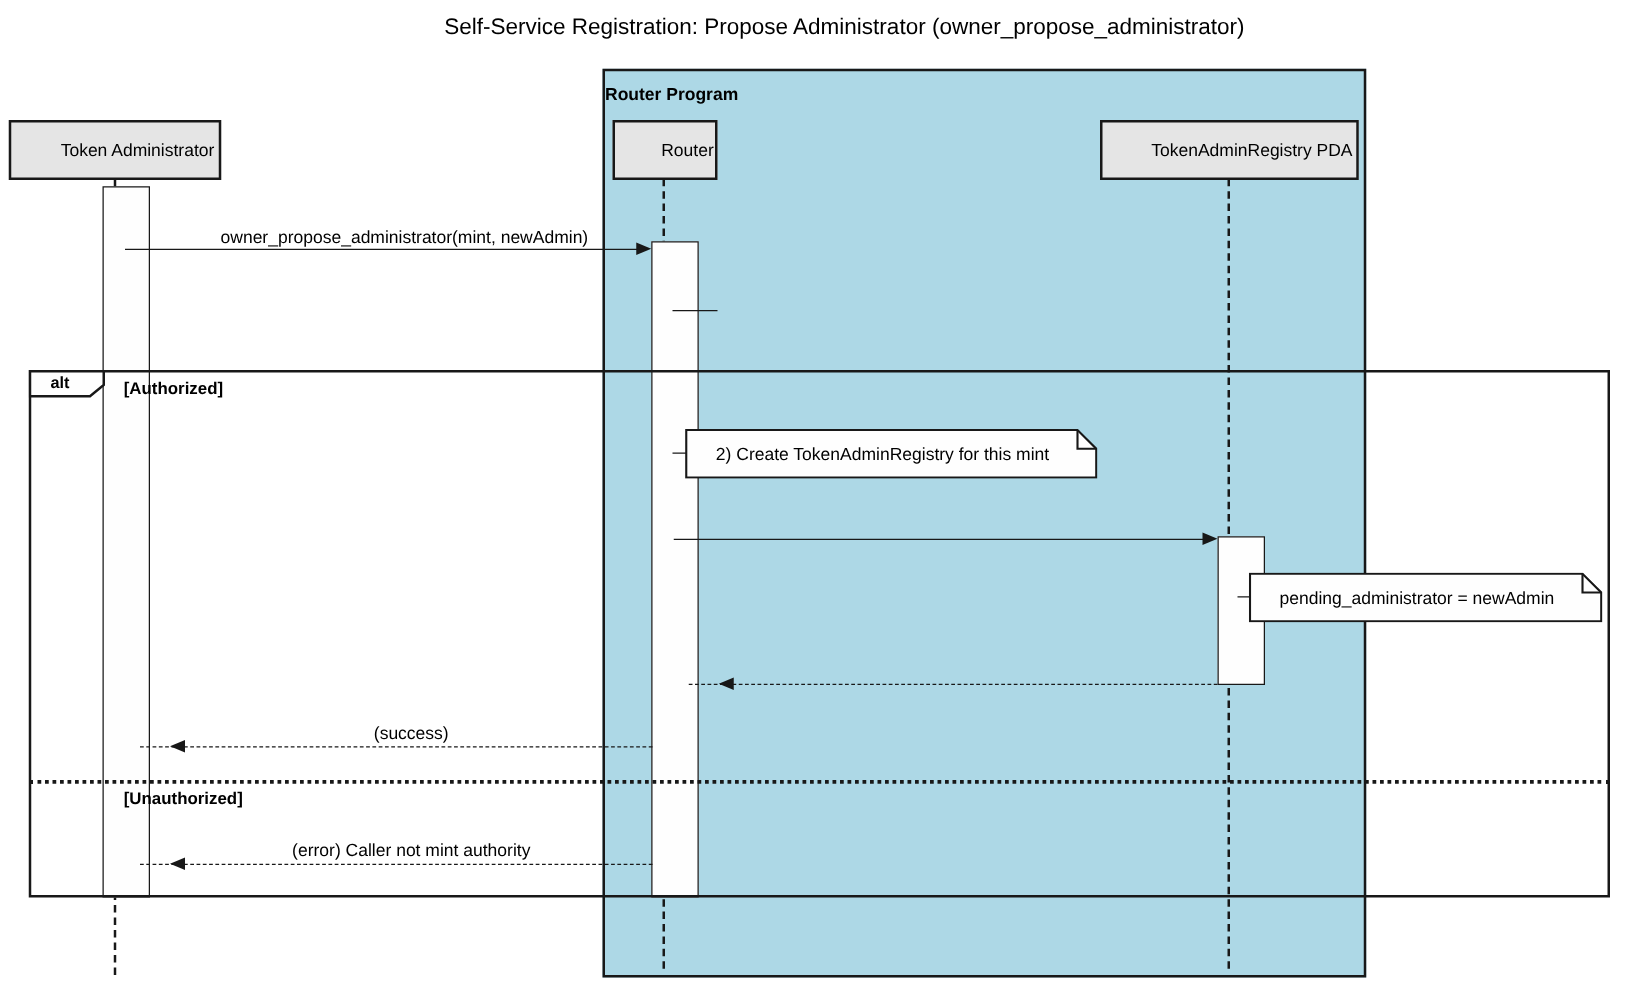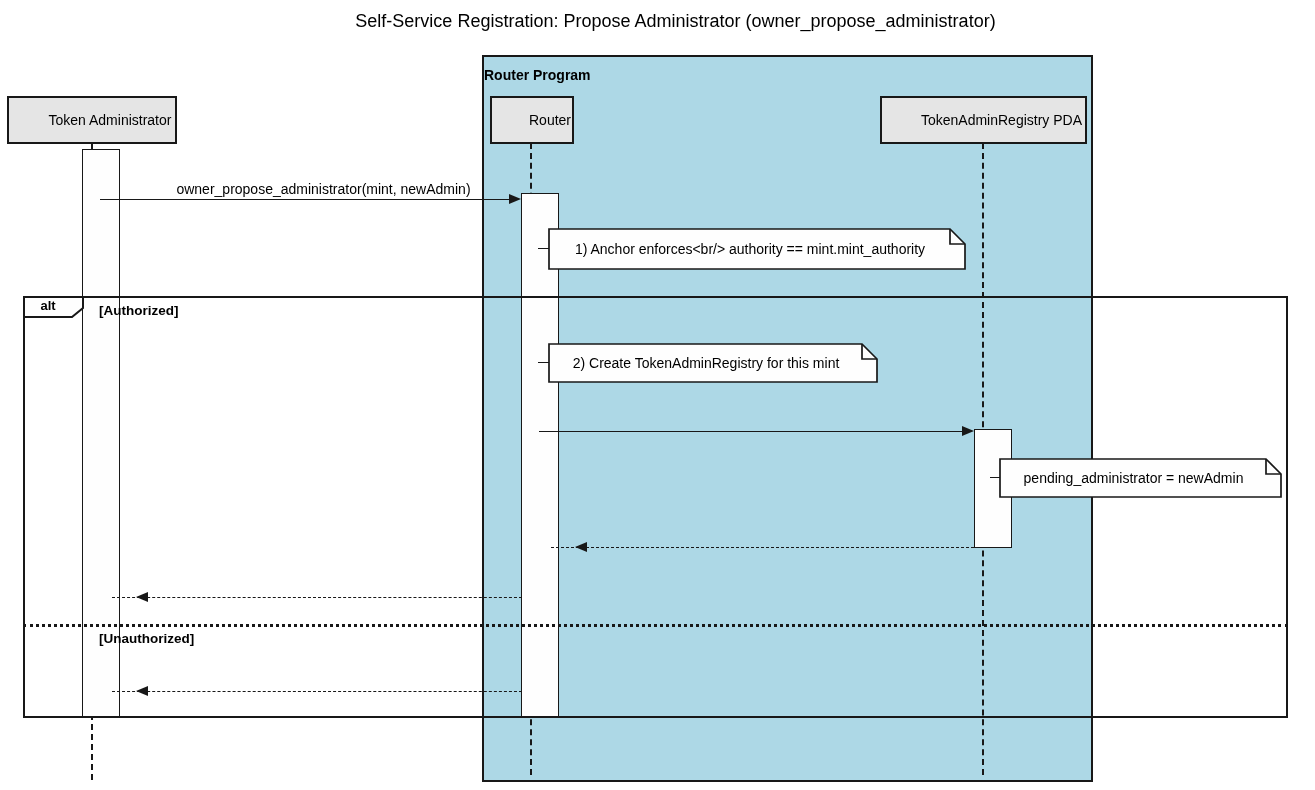--- a/index.html
+++ b/index.html
@@ -121,27 +121,20 @@
   </div>
   <div class="abs participant" style="left:880px; top:96px; width:207px; height:48px;">
     <span>TokenAdminRegistry PDA</span>
   </div>
 
   <div class="abs msg-label" style="left:100px; top:181px; width:411px;">owner_propose_administrator(mint, newAdmin)</div>
   <div class="abs msg-line" style="left:100px; top:199px; width:412px;"></div>
   <div class="abs ah r" style="left:509px; top:194px;"></div>
 
   <div class="abs msg-line" style="left:538px; top:248px; width:10px;"></div>
-  <div class="abs note" style="left:548px; top:228px; width:418px; height:42px;">
-    <svg width="418" height="42" viewBox="0 0 418 42">
-      <polygon points="1,1 402,1 417,16 417,41 1,41" fill="#FEFEFE" stroke="#181818" stroke-width="1.7"></polygon>
-      <polyline points="402,1 402,16 417,16" fill="none" stroke="#181818" stroke-width="1.7"></polyline>
-    </svg>
-    <div class="note-text">1) Anchor enforces&lt;br/&gt; authority == mint.mint_authority</div>
-  </div>
 
   <div class="abs msg-line" style="left:538px; top:362px; width:10px;"></div>
   <div class="abs note" style="left:548px; top:343px; width:330px; height:40px;">
     <svg width="330" height="40" viewBox="0 0 330 40">
       <polygon points="1,1 314,1 329,16 329,39 1,39" fill="#FEFEFE" stroke="#181818" stroke-width="1.7"></polygon>
       <polyline points="314,1 314,16 329,16" fill="none" stroke="#181818" stroke-width="1.7"></polyline>
     </svg>
     <div class="note-text">2) Create TokenAdminRegistry for this mint</div>
   </div>
 
@@ -153,19 +146,21 @@
     <svg width="283" height="40" viewBox="0 0 283 40">
       <polygon points="1,1 267,1 282,16 282,39 1,39" fill="#FEFEFE" stroke="#181818" stroke-width="1.7"></polygon>
       <polyline points="267,1 267,16 282,16" fill="none" stroke="#181818" stroke-width="1.7"></polyline>
     </svg>
     <div class="note-text">pending_administrator = newAdmin</div>
   </div>
 
   <div class="abs msg-line dashed" style="left:551px; top:547px; width:423px;"></div>
   <div class="abs ah l" style="left:539px; top:542px;"></div>
 
+  <div class="abs msg-label" style="left:100px; top:578px; width:422px;">(success)</div>
   <div class="abs msg-line dashed" style="left:112px; top:597px; width:410px;"></div>
   <div class="abs ah l" style="left:100px; top:592px;"></div>
 
+  <div class="abs msg-label" style="left:100px; top:672px; width:422px;">(error) Caller not mint authority</div>
   <div class="abs msg-line dashed" style="left:112px; top:691px; width:410px;"></div>
   <div class="abs ah l" style="left:100px; top:686px;"></div>
 
 </div>
 
 </body></html>

